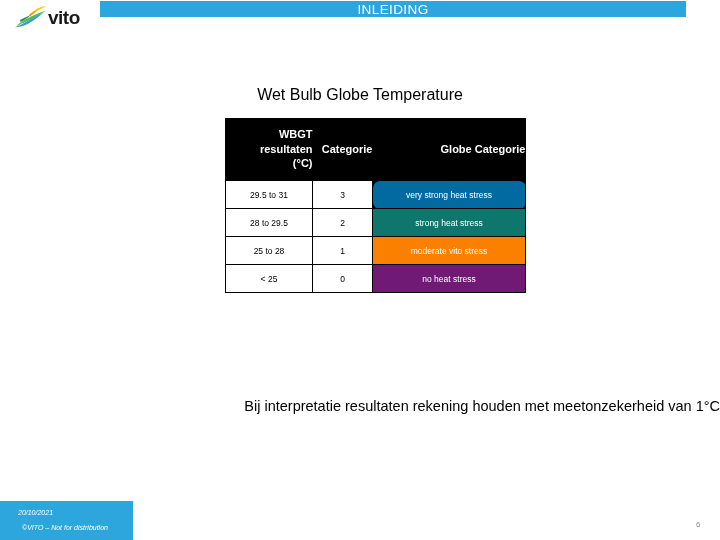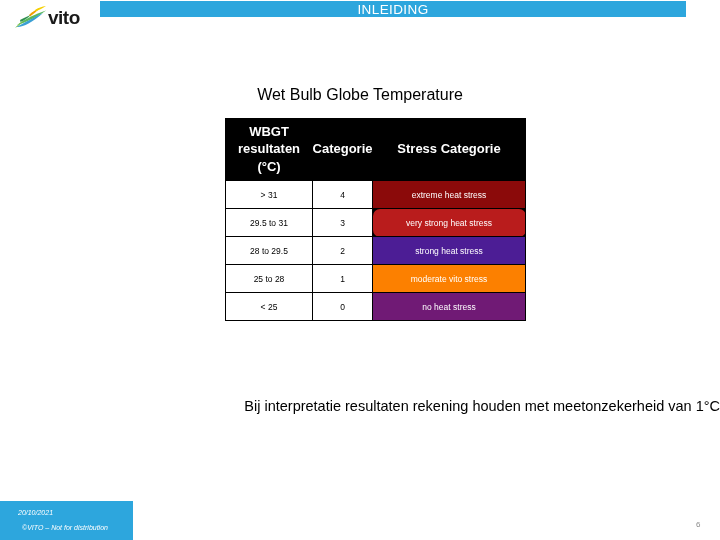--- a/index.html
+++ b/index.html
@@ -92,23 +92,23 @@
     table-layout: fixed;
     background: #000000;
   }
   #wbgt-table col.c1 { width: 87px; }
   #wbgt-table col.c2 { width: 60px; }
   #wbgt-table col.c3 { width: 153px; }
 
   #wbgt-table th {
     background: #000000;
     color: #ffffff;
-    font-size: 13px;
+    font-size: 11px;
     font-weight: bold;
-    text-align: center;
+    text-align: right;
     padding: 0;
     height: 62px;
     vertical-align: middle;
     line-height: 1.35;
     border: none;
     font-family: "Liberation Sans", sans-serif;
   }
   #wbgt-table td {
     height: 27px;
     padding: 0;
@@ -206,38 +206,33 @@
       <col class="c3">
   </colgroup>
   <thead>
     <tr>
       <th>
         <span>WBGT</span><br>
         <span>resultaten</span><br>
         <span>(°C)</span>
       </th>
       <th>Categorie</th>
-      <th>Stress Categorie</th>
+      <th>Globe Categorie</th>
     </tr>
   </thead>
   <tbody id="wbgt-body">
       <tr>
-        <td class="val">&gt; 31</td>
-        <td class="val">4</td>
-        <td class="stress" style="background: rgb(139, 10, 10);">extreme heat stress</td>
-      </tr>
-      <tr>
         <td class="val">29.5 to 31</td>
         <td class="val">3</td>
-        <td class="stress" style="background: #b91c1c; border-radius: 7px;">very strong heat stress</td>
+        <td class="stress" style="background: #0369a1; border-radius: 7px;">very strong heat stress</td>
       </tr>
       <tr>
         <td class="val">28 to 29.5</td>
         <td class="val">2</td>
-        <td class="stress" style="background: #4c1d95;">strong heat stress</td>
+        <td class="stress" style="background: #0f766e;">strong heat stress</td>
       </tr>
       <tr>
         <td class="val">25 to 28</td>
         <td class="val">1</td>
         <td class="stress" style="background: rgb(252, 128, 0);">moderate vito stress</td>
       </tr>
       <tr>
         <td class="val">&lt; 25</td>
         <td class="val">0</td>
         <td class="stress" style="background: #701a75;">no heat stress</td>

